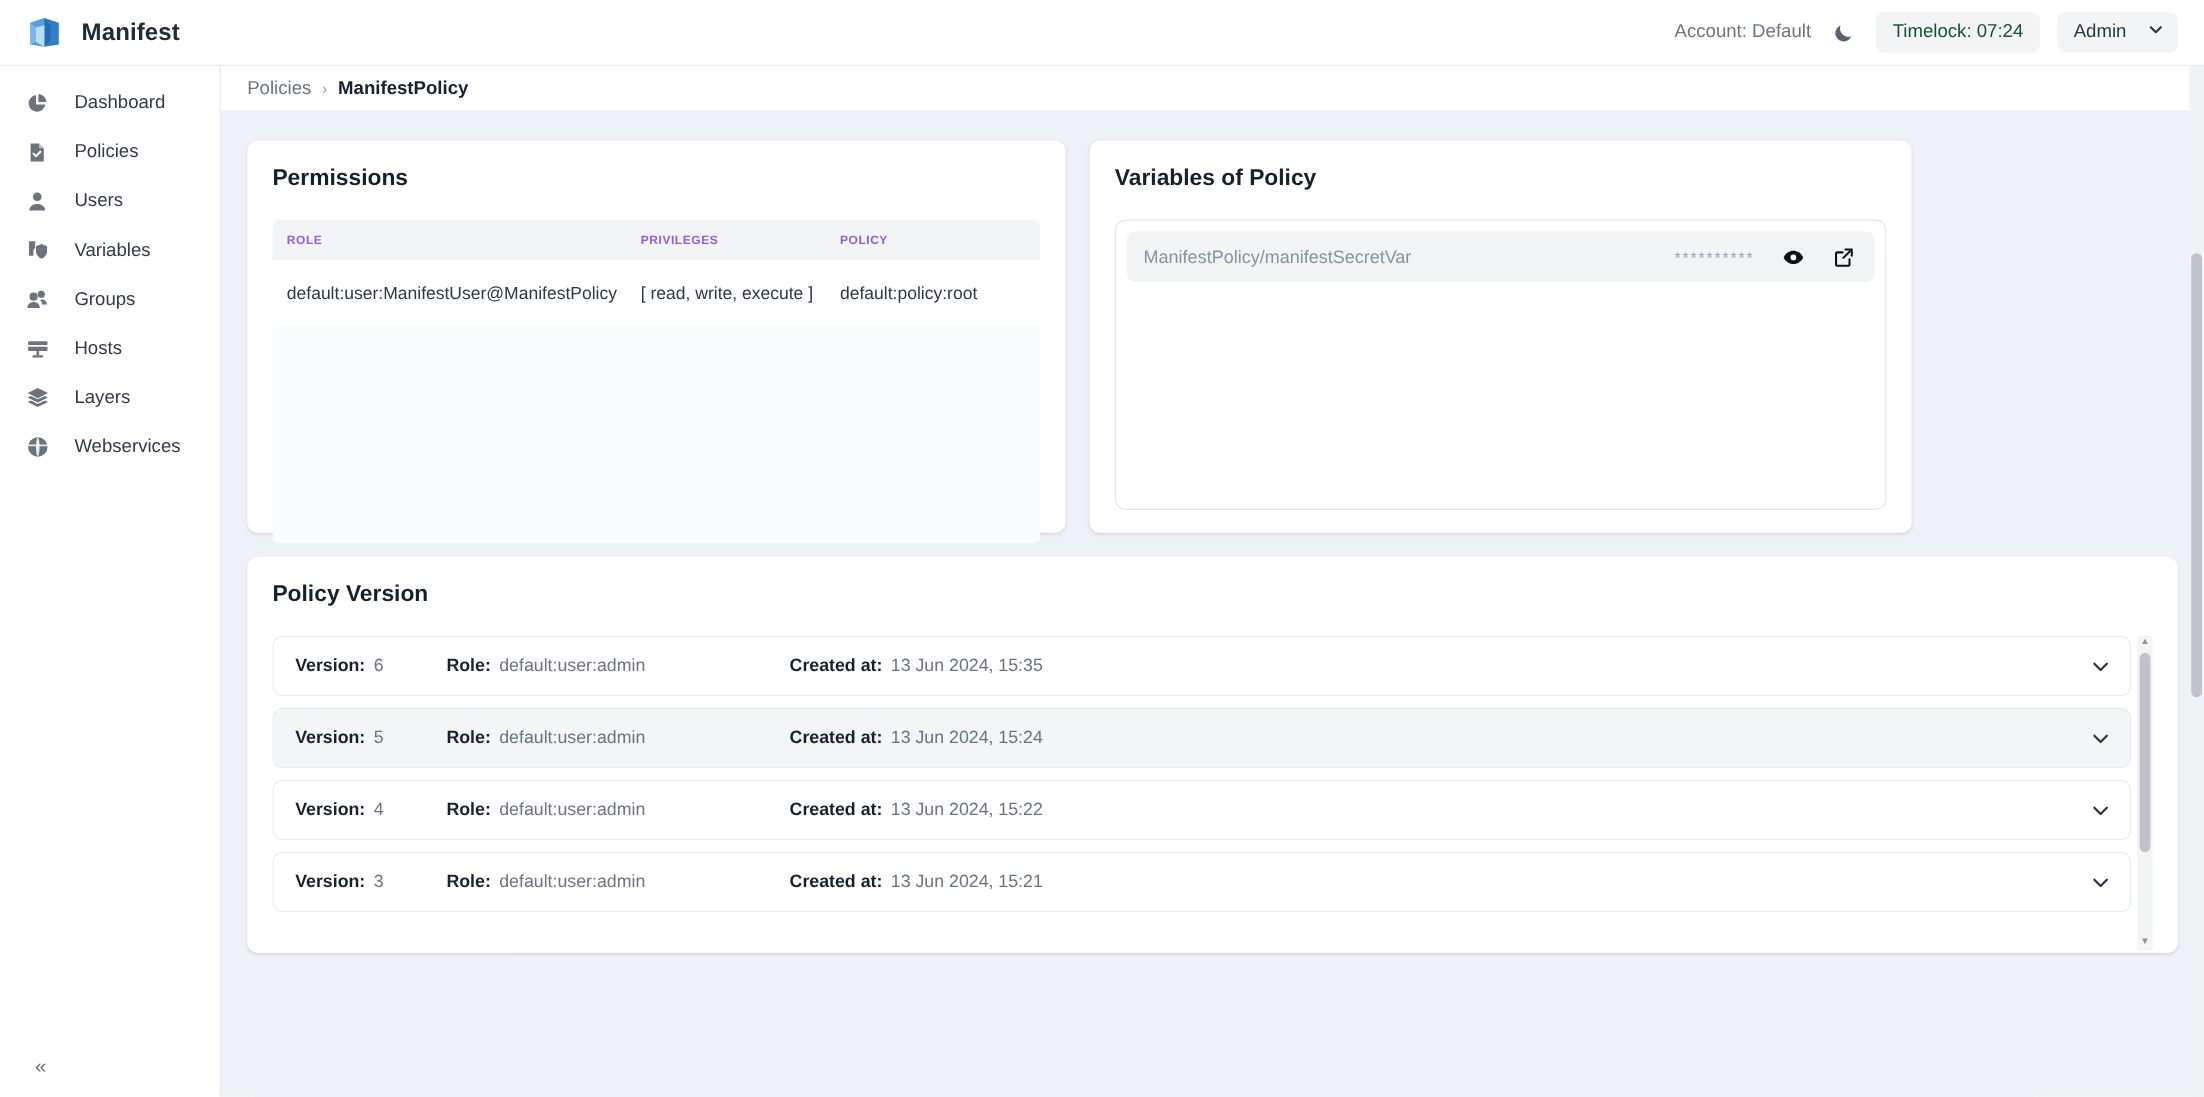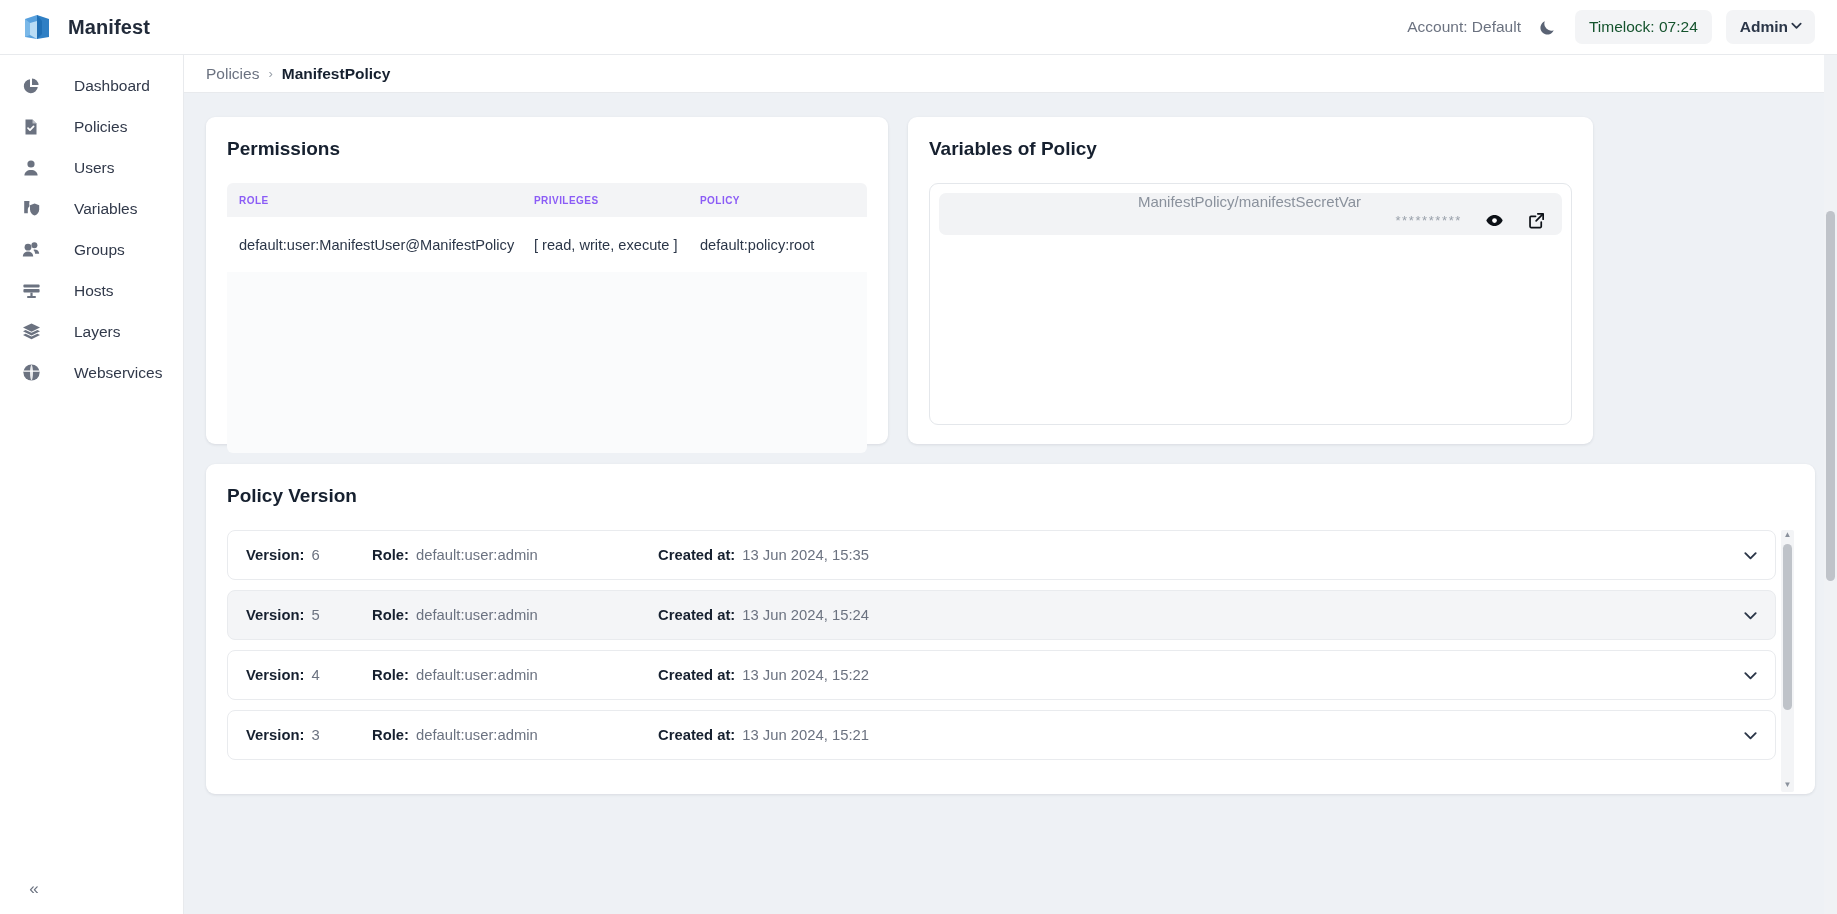--- a/index.html
+++ b/index.html
@@ -30,32 +30,32 @@
     width: 26px; height: 26px; display: flex; align-items: center; justify-content: center;
     cursor: pointer;
   }
   .timelock {
     background: #f3f4f6; border-radius: 7px; padding: 8px 14px;
     font-size: 15.5px; color: #14532d; cursor: pointer;
   }
   .admin-btn {
     background: #f3f4f6; border-radius: 7px; padding: 8px 12px 8px 14px;
     font-size: 15.5px; color: #2b3648; cursor: pointer;
-    display: flex; align-items: flex-end; gap: 2px; font-weight: bold;
+    display: flex; align-items: flex-end; gap: 18px;
   }
 
   
   .sidebar {
     position: absolute; top: 55px; left: 0; width: 184px; height: 859px;
     background: #ffffff; border-right: 1px solid #e8eaed;
     z-index: 20;
   }
   .nav { padding-top: 10px; }
   .nav-item {
-    display: flex; align-items: center; gap: 32px;
+    display: flex; align-items: center; gap: 20px;
     height: 41px; padding-left: 20px;
     cursor: pointer;
   }
   .nav-icon { width: 22px; height: 22px; display: flex; align-items: center; justify-content: center; color: #6b7280; flex: 0 0 22px; }
   .nav-label { font-size: 15.5px; color: #31394a; }
   .collapse-btn {
     position: absolute; bottom: 12px; left: 20px;
     width: 26px; height: 26px; display: flex; align-items: center; justify-content: center;
     color: #6b7280; font-size: 17px; cursor: pointer; letter-spacing: -2px;
   }
@@ -101,21 +101,21 @@
     margin-top: -1px;
   }
 
   .vars-card { width: 685px; height: 327px; padding: 21px 21px 0 21px; }
   .vars-box {
     margin-top: 23px; height: 242px;
     border: 1px solid #e4e7eb; border-radius: 9px; padding: 9px;
   }
   .var-row {
     display: flex; align-items: center; height: 42px;
-    background: #f2f3f5; border-radius: 7px; padding: 0 16px 0 14px; flex-direction: column;
+    background: #f2f3f5; border-radius: 7px; padding: 0 16px 0 14px;
   }
   .var-name { font-size: 15px; color: #8a919c; }
   .var-right { margin-left: auto; display: flex; align-items: center; gap: 22px; }
   .var-mask { font-size: 13px; color: #9aa1ab; letter-spacing: 1.6px; }
   .icon-btn { width: 20px; height: 20px; display: flex; align-items: center; justify-content: center; color: #0d1117; cursor: pointer; }
 
   
   .pv-card {
     margin: 20px 22px 0 22px; width: 1609px; height: 330px;
     padding: 21px 21px 0 21px; position: relative;

